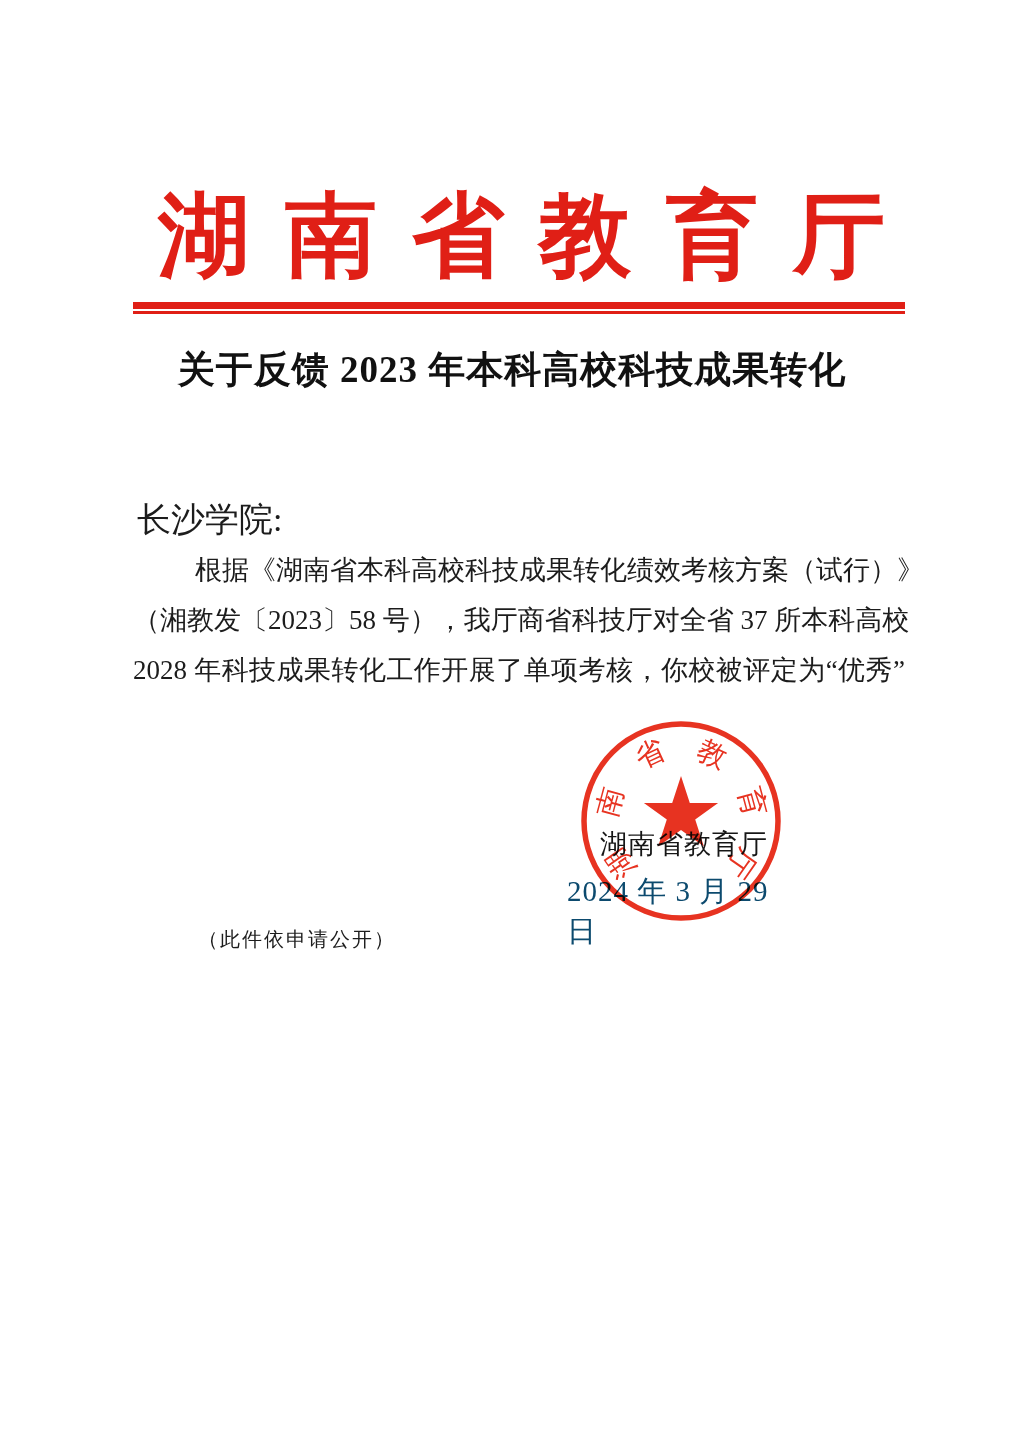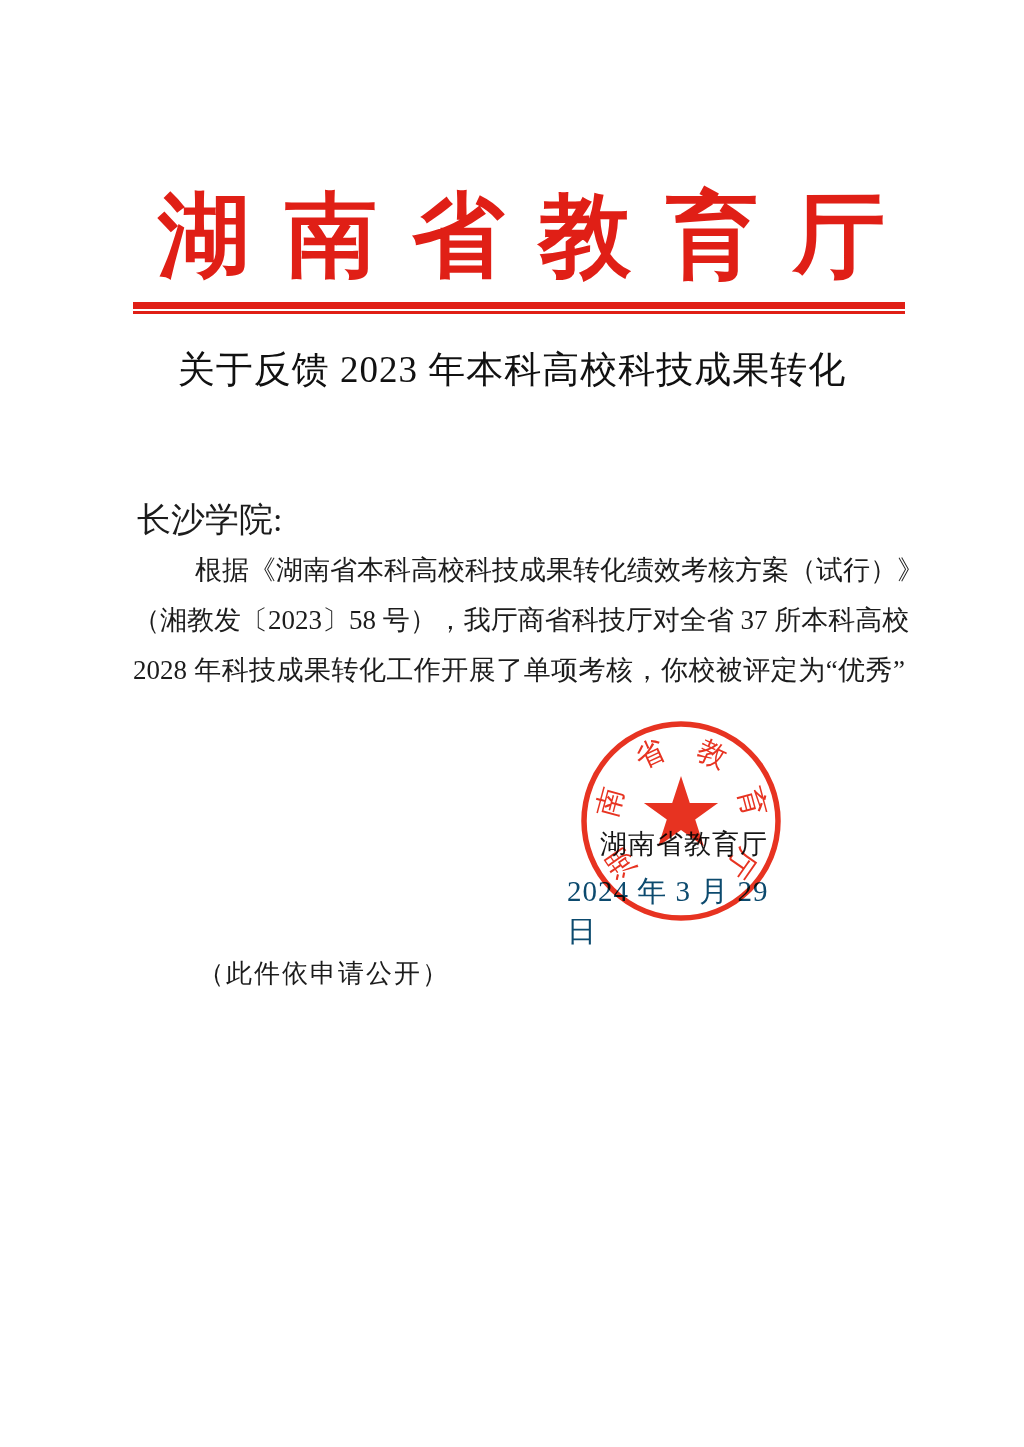--- a/index.html
+++ b/index.html
@@ -40,21 +40,21 @@
   .rule-bottom .r1{height:5px;background:var(--accent-red);}
   .rule-bottom .r3{height:4px;background:var(--accent-red);}
   
   .doc-title{
     position:absolute;
     left:0;
     top:345px;
     width:1024px;
     text-align:center;
     font-size:37px;
-    font-weight:normal;
+    font-weight:bold;
     line-height:49px;
     letter-spacing:1px;
     color:#111111;
   }
   
   .salutation{
     position:absolute;
     left:137px;
     top:497px;
     font-size:34px;
@@ -110,22 +110,22 @@
   }
   .seal text{
     font-family:"Liberation Serif","DejaVu Serif",serif;
     font-size:29px;
     fill:var(--seal-red);
   }
   
   .disclosure{
     position:absolute;
     left:198px;
-    top:956px;
-    font-size:26px;
+    top:926px;
+    font-size:20px;
     letter-spacing:2px;
     color:var(--ink);
     text-align:center;
   }
 </style>
 </head>
 <body>
 
 <div class="page">
 

